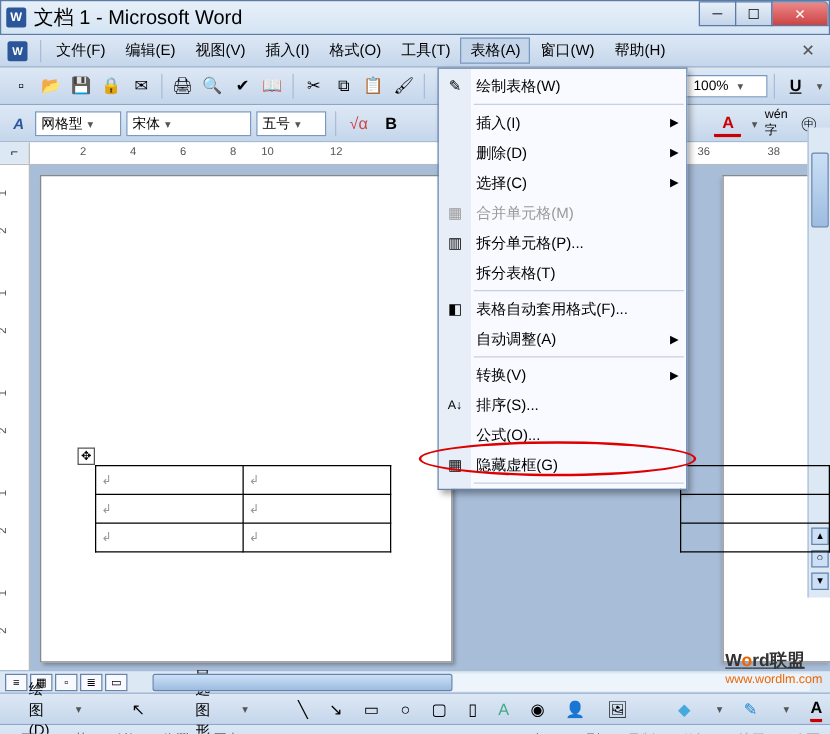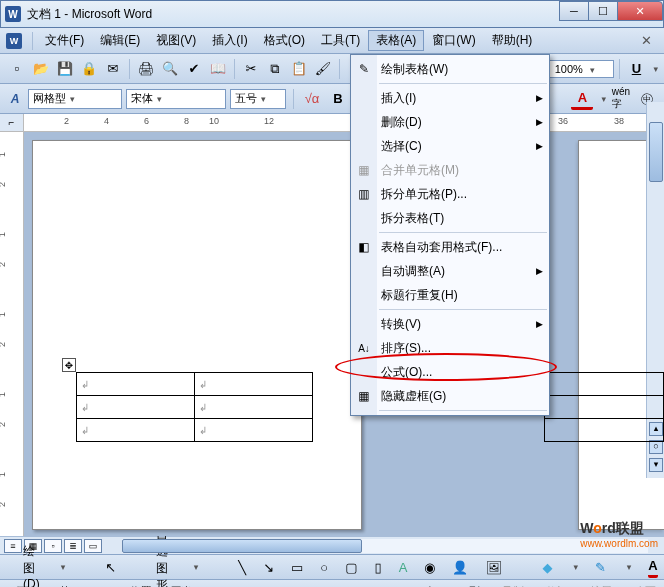--- a/index.html
+++ b/index.html
@@ -1,20 +1,20 @@
 <!DOCTYPE html>
 <html><head>
 <meta charset="utf-8">
 <style>
 * { margin: 0; padding: 0; box-sizing: border-box; font-family: "Microsoft YaHei", "SimSun", sans-serif; }
 body { background: #fff; width: 664px; height: 587px; overflow: hidden; position: relative; }
 
 .titlebar { height: 28px; background: linear-gradient(#e8f0f8, #d4e4f4); border: 1px solid #5a7ba8; display: flex; align-items: center; padding: 0 4px; position: relative; }
 .titlebar .app-icon { width: 16px; height: 16px; background: #2b579a; color: #fff; font-size: 10px; font-weight: bold; display: flex; align-items: center; justify-content: center; border-radius: 2px; margin-right: 6px; }
-.titlebar .title { font-size: 12px; color: #000; }
+.titlebar .title { font-size: 16px; color: #000; }
 .winbtns { position: absolute; right: 0; top: 0; display: flex; }
 .winbtn { width: 30px; height: 20px; display: flex; align-items: center; justify-content: center; font-size: 11px; border: 1px solid #5a7ba8; margin-left: -1px; }
 .winbtn.min, .winbtn.max { background: linear-gradient(#e8f0f8, #c4d4e8); }
 .winbtn.close { background: linear-gradient(#e88, #c44); color: #fff; width: 46px; border-top-right-radius: 4px; }
 
 .menubar { height: 26px; background: linear-gradient(#dde8f5, #c5d6eb); border-bottom: 1px solid #8ba6c9; display: flex; align-items: center; padding: 0 6px; font-size: 12px; position: relative; }
 .menubar .app-icon { width: 16px; height: 16px; margin-right: 6px; }
 .menubar .sep { width: 1px; height: 18px; background: #a8bdd8; margin: 0 4px; }
 .menuitem { padding: 2px 8px; cursor: pointer; }
 .menuitem.open { background: #c5d6eb; border: 1px solid #7a99c2; padding: 1px 7px; }
@@ -62,21 +62,21 @@
 .view-btns { display: flex; padding: 0 4px; gap: 2px; }
 .view-btn { width: 18px; height: 14px; background: #f8faff; border: 1px solid #6684ab; font-size: 9px; display: flex; align-items: center; justify-content: center; }
 .scroll-h .track { flex: 1; height: 14px; margin: 0 16px; background: #eef4fc; position: relative; }
 .scroll-h .thumb { position: absolute; left: 0; width: 240px; height: 14px; background: linear-gradient(#cbe0f7, #9dbce0); border: 1px solid #6684ab; border-radius: 2px; }
 
 .draw-bar { height: 26px; background: linear-gradient(#dde8f5, #c5d6eb); border-top: 1px solid #8ba6c9; border-bottom: 1px solid #8ba6c9; display: flex; align-items: center; padding: 0 6px; font-size: 12px; gap: 17px; }
 .statusbar { height: 22px; background: linear-gradient(#dde8f5, #c5d6eb); display: flex; align-items: center; padding: 0 8px; font-size: 11px; color: #333; gap: 22px; }
 .statusbar .dim { color: #999; }
 
 .watermark { position: absolute; right: 6px; bottom: 38px; font-size: 14px; font-weight: bold; z-index: 50; }
-.wm-top { color: #333; } .wm-top .o { color: #e60; }
+.wm-top { color: #333; text-decoration: underline; } .wm-top .o { color: #e60; }
 .wm-bot { font-size: 10px; color: #e60; font-weight: normal; }
 </style>
 </head>
 <body>
 
 <div class="titlebar">
   <div class="app-icon">W</div>
   <div class="title">文档 1 - Microsoft Word</div>
   <div class="winbtns">
     <div class="winbtn min">─</div>
@@ -121,21 +121,21 @@
   <div class="tbtn">↷</div>
   <div style="flex:1"></div>
   <div class="zoom-box"><span>100%</span> <span class="dd-arrow">▾</span></div>
   <div class="tsep"></div>
   <div class="tbtn" style="font-weight:bold;text-decoration:underline">U</div>
   <span class="dd-arrow">▾</span>
 </div>
 
 <div class="format-bar">
   <div class="Aa-icon" style="color:#2b579a">A</div>
-  <div class="dropdown-box" style="width:94px">
+  <div class="dropdown-box" style="width:69px">
       <span>网格型</span>
       <span class="dd-arrow">▾</span>
     </div>
   <div class="dropdown-box" style="width:100px">
       <span>宋体</span>
       <span class="dd-arrow">▾</span>
     </div>
   <div class="dropdown-box" style="width:56px">
       <span>五号</span>
       <span class="dd-arrow">▾</span>
@@ -251,23 +251,20 @@
     </div>
   <div class="dm-sep"></div>
   <div class="dm-item">
       <span class="icon">◧</span>
       <span>表格自动套用格式(F)...</span>
     </div>
   <div class="dm-item">
       <span>自动调整(A)</span>
       <span class="arrow">▶</span>
     </div>
-  <div class="dm-item">
-      <span>标题行重复(H)</span>
-    </div>
   <div class="dm-sep"></div>
   <div class="dm-item">
       <span>转换(V)</span>
       <span class="arrow">▶</span>
     </div>
   <div class="dm-item">
       <span class="icon" style="font-size:10px">A↓</span>
       <span>排序(S)...</span>
     </div>
   <div class="dm-item">

